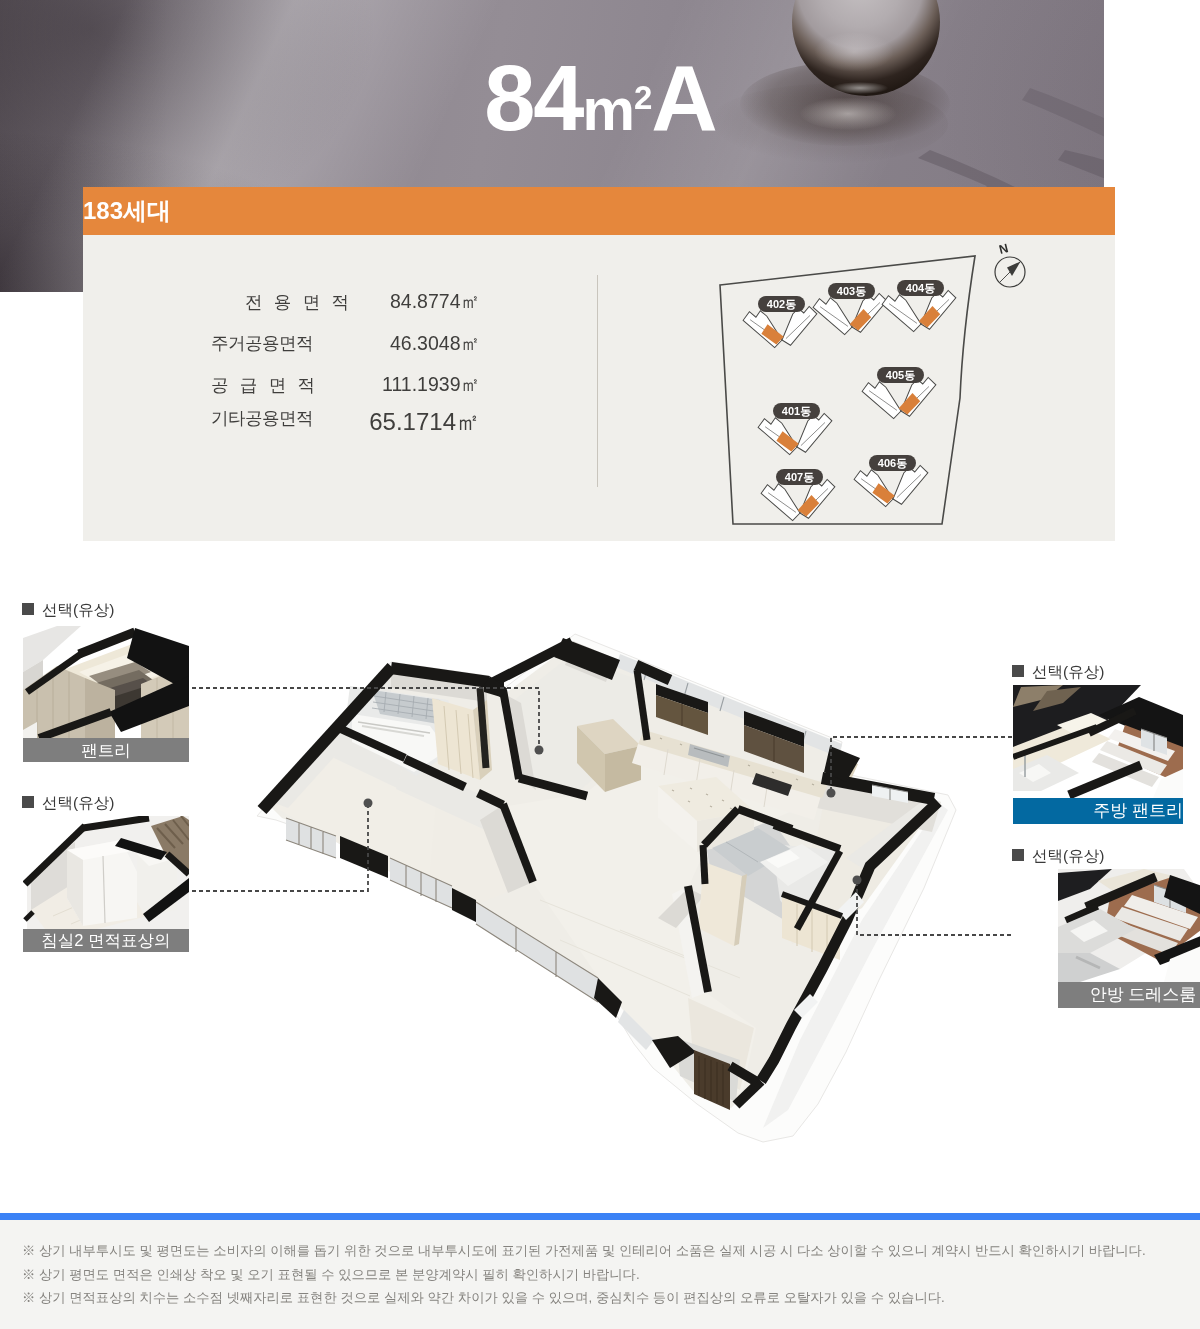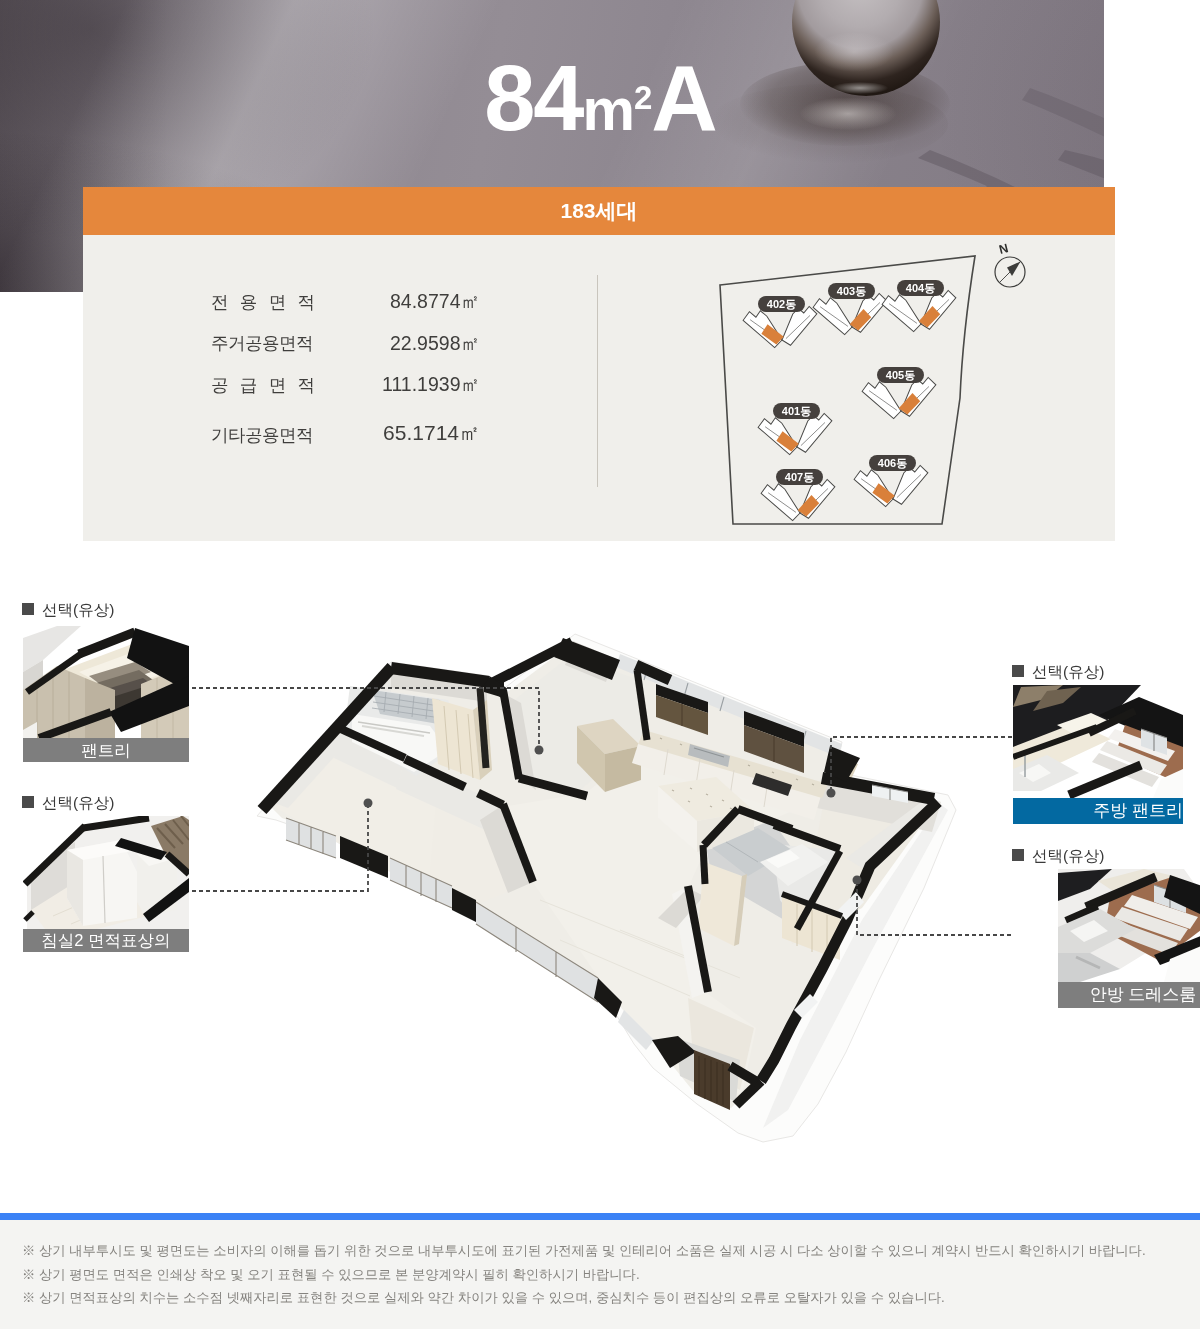--- a/index.html
+++ b/index.html
@@ -59,42 +59,42 @@
   <div class="abs" style="left:832px;top:82px;width:56px;height:12px;border-radius:50%;
     background:radial-gradient(ellipse at 50% 50%, rgba(255,255,255,0.5), rgba(255,255,255,0.0) 72%);"></div>
 
   <div class="abs" style="left:0;top:58px;width:1200px;text-align:center;color:#ffffff;
      font-weight:bold;font-size:92px;line-height:80px;letter-spacing:-2px;">84<span style="font-size:59px;letter-spacing:-1px;">m<sup style="font-size:33px;">2</sup></span>A</div>
 </div>
 
 <div class="abs" style="left:83px;top:187px;width:1032px;height:354px;background:#f0efeb;">
 
   <div class="abs" style="left:0;top:0;width:1032px;height:48px;background:#e5873c;
-      color:#fff;font-size:21px;font-weight:bold;text-align:center;line-height:48px;">183세대</div>
+      color:#fff;font-size:24px;font-weight:bold;text-align:left;line-height:48px;">183세대</div>
 
   <div class="abs" style="left:128px;top:94px;width:269px;font-size:17.5px;color:#3f3e3c;">
 
-    <div style="display:flex;justify-content:space-between;height:41.5px;align-items:center;">
+    <div style="display:flex;justify-content:space-between;height:41.5px;align-items:center;margin-left:34px;">
       <span style="width:104px;display:inline-flex;justify-content:space-between;white-space:nowrap;">전<i></i>용<i></i>면<i></i>적</span>
         <span style="font-size:19.5px;">84.8774㎡</span>
       </div>
 
     <div style="display:flex;justify-content:space-between;height:41.5px;align-items:center;">
       <span style="width:104px;display:inline-flex;justify-content:space-between;white-space:nowrap;letter-spacing:-0.5px;">주거공용면적</span>
-        <span style="font-size:19.5px;">22.9598㎡</span>
+        <span style="font-size:19.5px;">46.3048㎡</span>
       </div>
 
     <div style="display:flex;justify-content:space-between;height:41.5px;align-items:center;">
       <span style="width:104px;display:inline-flex;justify-content:space-between;white-space:nowrap;">공<i></i>급<i></i>면<i></i>적</span>
         <span style="font-size:19.5px;">111.1939㎡</span>
       </div>
 
-    <div style="display:flex;justify-content:space-between;height:41.5px;align-items:flex-end;">
+    <div style="display:flex;justify-content:space-between;height:41.5px;align-items:flex-start;">
       <span style="width:104px;display:inline-flex;justify-content:space-between;white-space:nowrap;letter-spacing:-0.5px;">기타공용면적</span>
-        <span style="font-size:21px;">65.1714㎡</span>
+        <span style="font-size:24px;">65.1714㎡</span>
       </div>
 
   </div>
 
   <div class="abs" style="left:514px;top:88px;width:1px;height:212px;background:#c9c5bd;"></div>
 
   <svg class="abs" style="left:617px;top:53px;" width="415" height="301" viewBox="0 0 415 301">
       <path d="M 20 45 L 275 16 C 268 60 262 110 260 158 L 242 284 L 33 284 Z" fill="none" stroke="#4a4a48" stroke-width="1.6"></path>
       <g transform="translate(310,32)">
         <circle cx="0" cy="0" r="15" fill="none" stroke="#3c3c3a" stroke-width="1.2"></circle>

